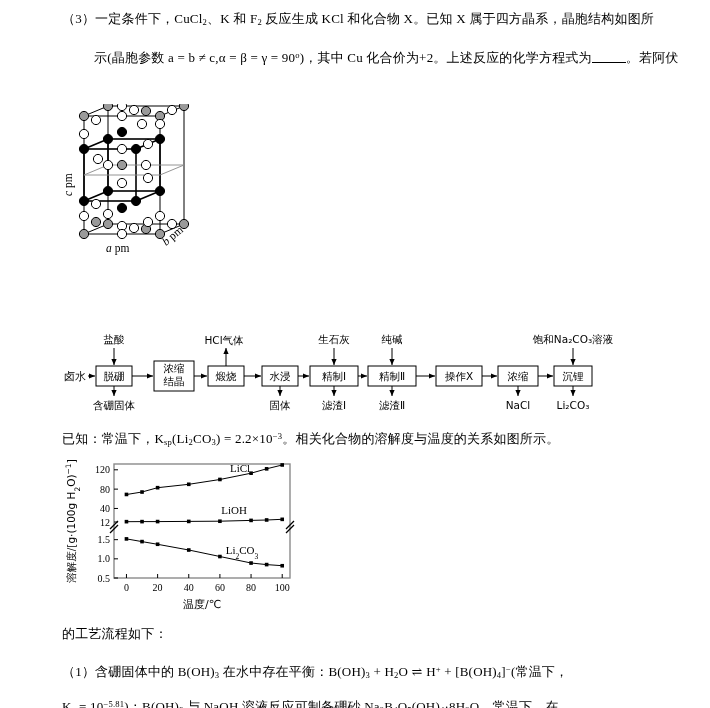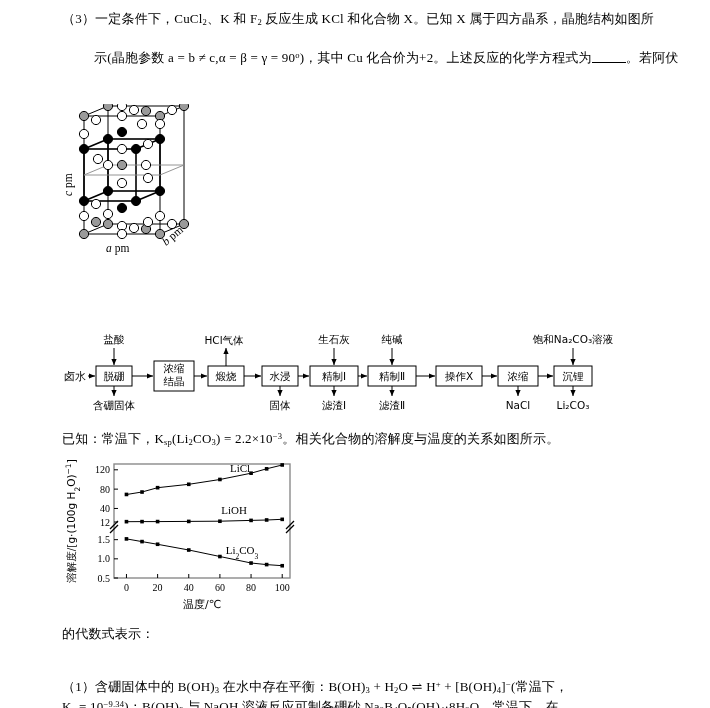--- a/index.html
+++ b/index.html
@@ -267,19 +267,19 @@
           <rect x="218.41238938053098" y="107.93333333333334" width="3.6" height="3.6" fill="#000"></rect>
           <text x="178" y="16" font-size="11" text-anchor="middle">LiCl</text>
           <text x="172" y="58" font-size="11" text-anchor="middle">LiOH</text>
           <text x="180" y="98" font-size="11" text-anchor="middle">Li<tspan baseline-shift="sub" font-size="7.5">2</tspan>CO<tspan baseline-shift="sub" font-size="7.5">3</tspan></text>
           <text x="140" y="152" font-size="11" text-anchor="middle" font-family="DejaVu Sans, Liberation Sans, sans-serif">温度/℃</text>
           <text x="0" y="0" font-size="10.5" text-anchor="middle" font-family="DejaVu Sans, Liberation Sans, sans-serif" transform="translate(13,65) rotate(-90)">溶解度/[g·(100g H<tspan baseline-shift="sub" font-size="7.5">2</tspan>O)<tspan baseline-shift="super" font-size="7.5">−1</tspan>]</text>
         </g>
     </svg>
   </div>
 
-  <div class="ptext" style="left:62px;top:627px;">的代数式表示：</div>
-
-  <div class="ptext" style="left:62px;top:665px;margin-top:15px;">（1）含硼固体中的 B(OH)<sub>3</sub> 在水中存在平衡：B(OH)<sub>3</sub> + H<sub>2</sub>O ⇌ H<sup>+</sup> + [B(OH)<sub>4</sub>]<sup>−</sup>(常温下，</div>
-
-  <div class="ptext" style="left:62px;top:700px;">K<sub>a</sub> = 10<sup>−9.34</sup>)；B(OH)<sub>3</sub> 与 NaOH 溶液反应可制备硼砂 Na<sub>2</sub>B<sub>4</sub>O<sub>5</sub>(OH)<sub>4</sub>·8H<sub>2</sub>O。常温下，在</div>
+  <div class="ptext" style="left:62px;top:627px;">的工艺流程如下：</div>
+
+  <div class="ptext" style="left:62px;top:665px;">（1）含硼固体中的 B(OH)<sub>3</sub> 在水中存在平衡：B(OH)<sub>3</sub> + H<sub>2</sub>O ⇌ H<sup>+</sup> + [B(OH)<sub>4</sub>]<sup>−</sup>(常温下，</div>
+
+  <div class="ptext" style="left:62px;top:700px;">K<sub>a</sub> = 10<sup>−5.81</sup>)；B(OH)<sub>3</sub> 与 NaOH 溶液反应可制备硼砂 Na<sub>2</sub>B<sub>4</sub>O<sub>5</sub>(OH)<sub>4</sub>·8H<sub>2</sub>O。常温下，在</div>
 
 </div>
 
 </body></html>

